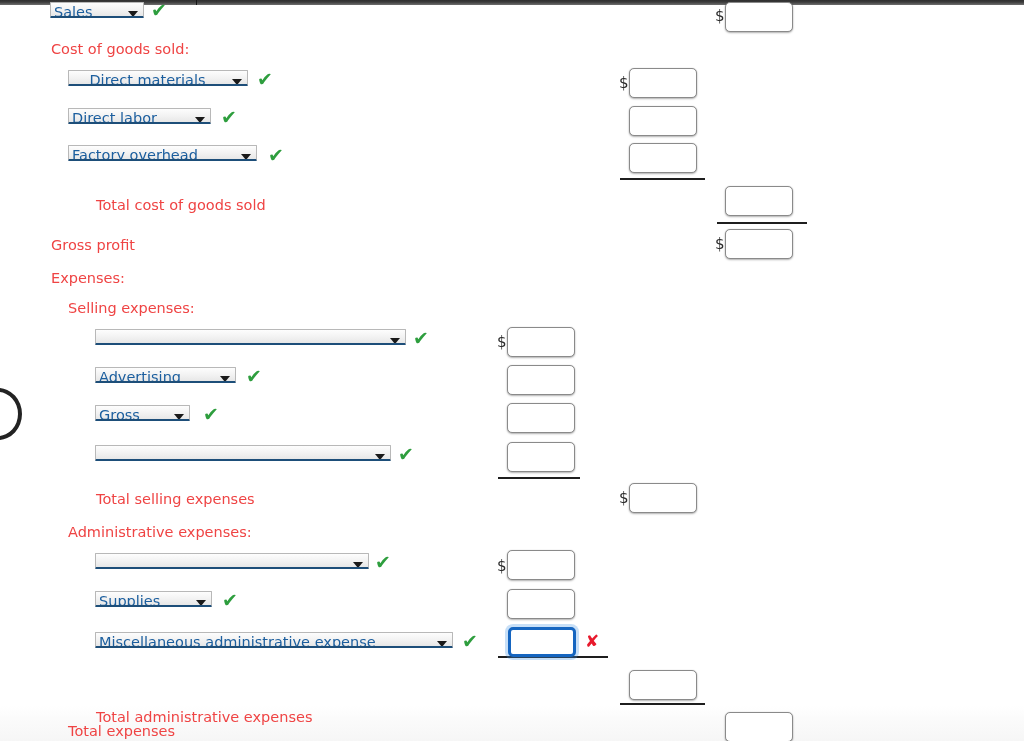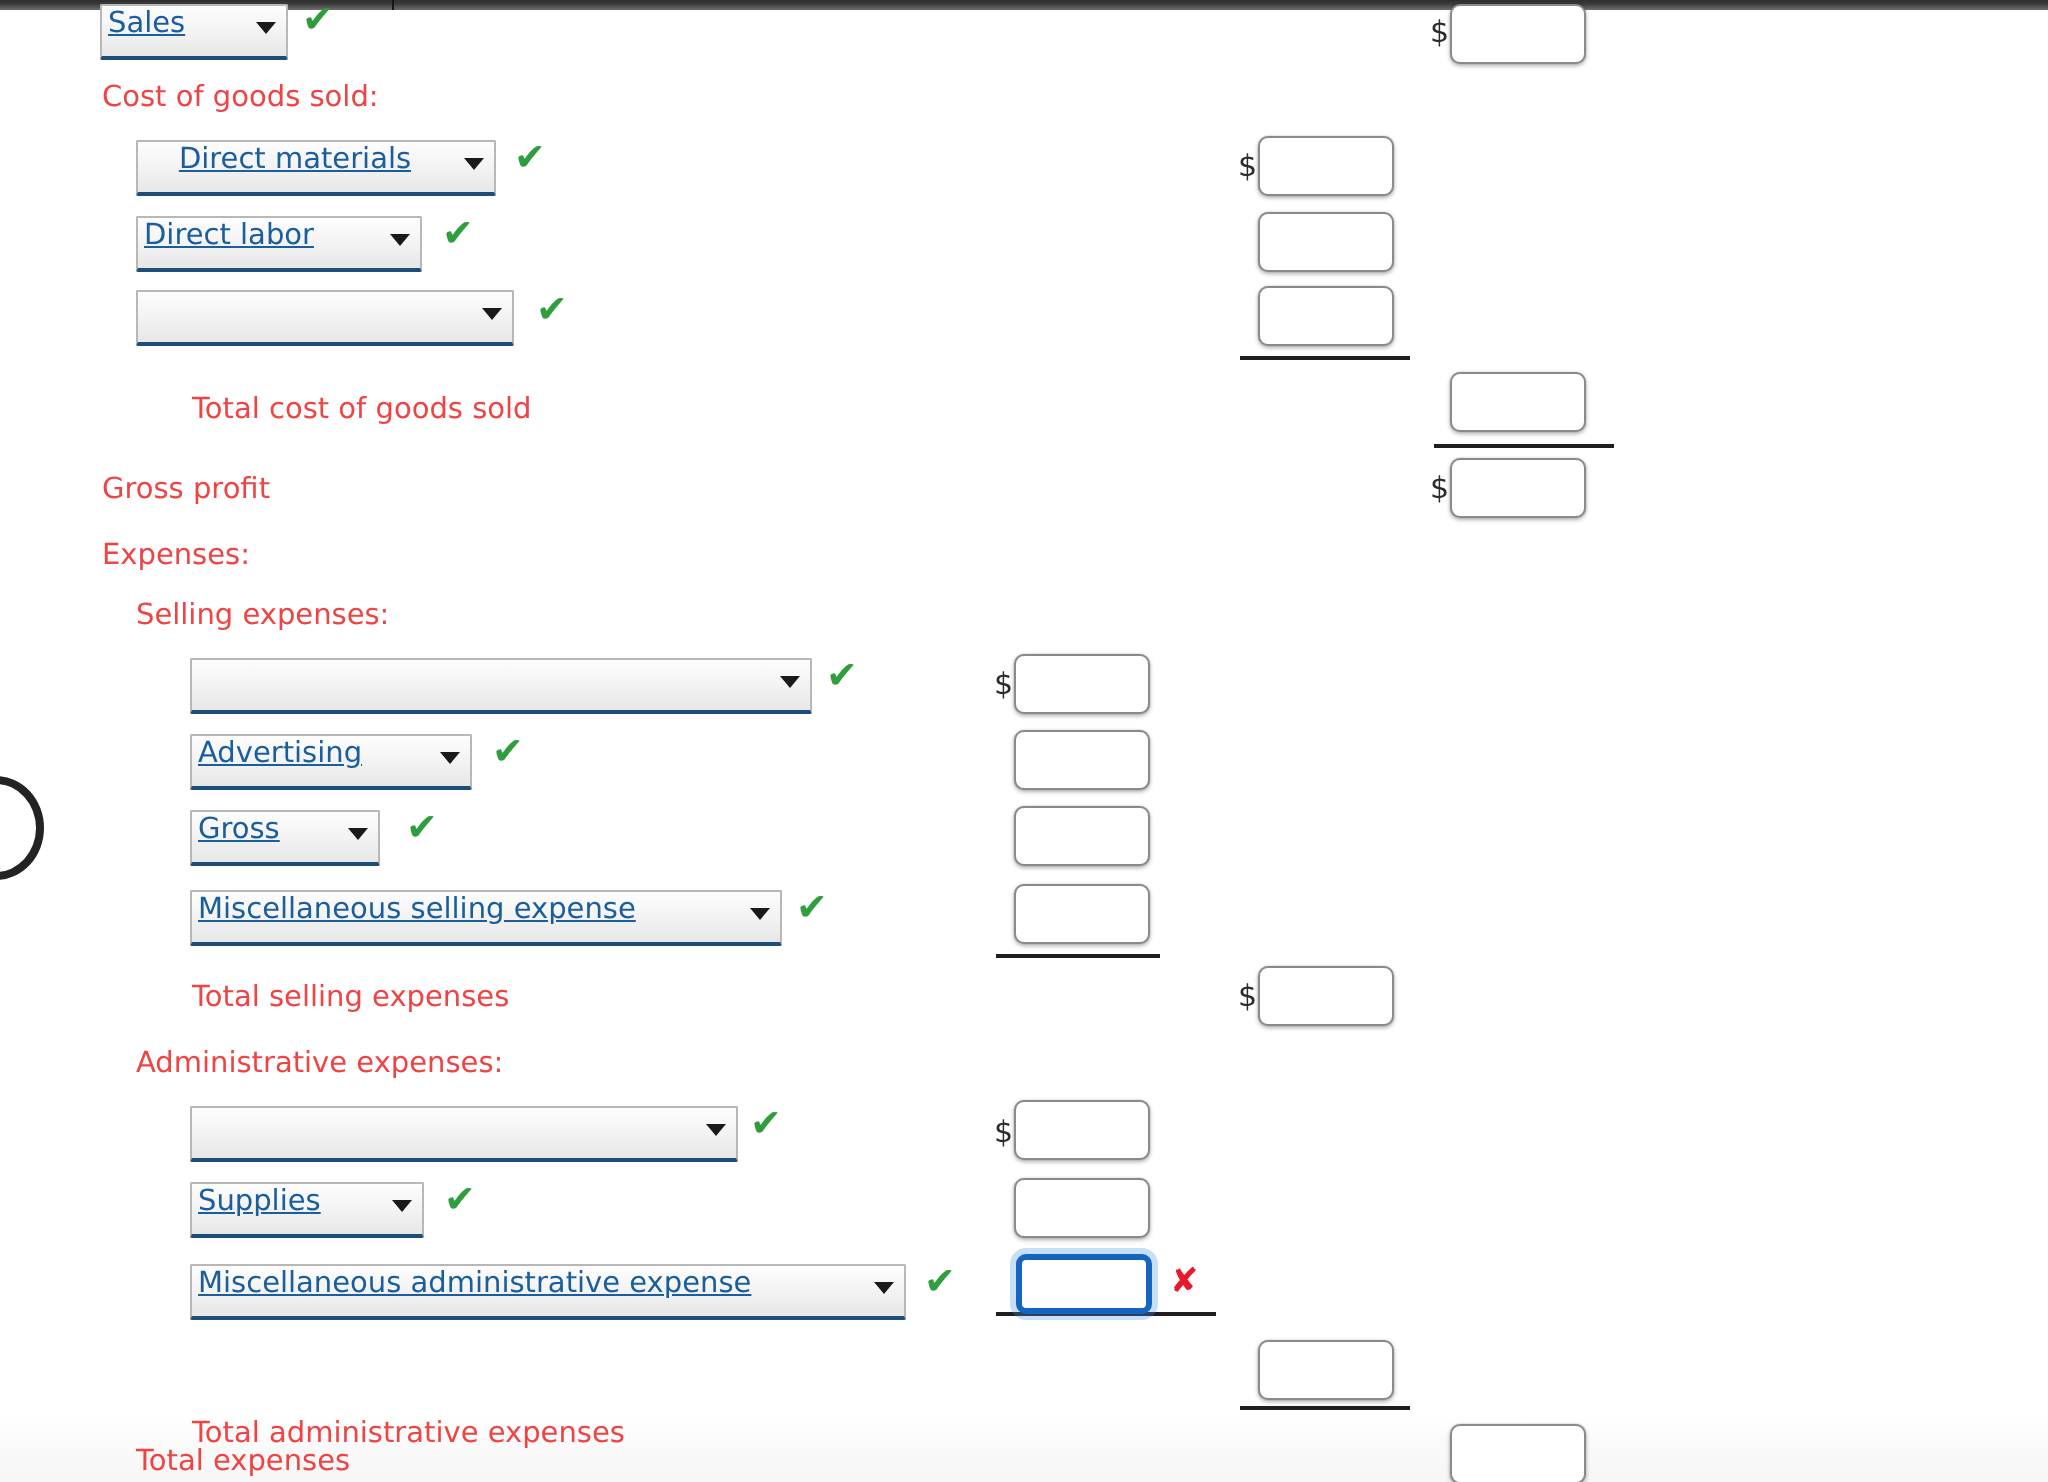--- a/index.html
+++ b/index.html
@@ -47,21 +47,21 @@
   .lbl {
     position: absolute;
     white-space: nowrap;
     line-height: 1;
     color: #ef4444;
   }
 
   
   .sel {
     position: absolute;
-    height: 28px;
+    height: 16px;
     border: 1px solid #b8b8b8;
     border-bottom: 2px solid #1d4e79;
     background: linear-gradient(to bottom, #fdfdfd 0%, #f2f2f2 55%, #e7e7e7 100%);
     border-radius: 1px;
     padding: 0 24px 0 3px;
     font-family: "DejaVu Sans", "Liberation Sans", sans-serif;
     font-size: 14.5px;
     color: #1b5e9e;
     line-height: 19px;
     cursor: pointer;
@@ -158,20 +158,21 @@
     <div class="mark ok" style="left: 257px; top: 70px;">✔</div>
     <div class="dollar" style="left: 619px; top: 76px;">$</div>
     <input class="amt" type="text" value="" style="left: 629px; top: 68px;">
     <div class="sel" style="left: 68px; top: 108px; width: 143px;">
       <span class="sel-text">Direct labor</span>
       <span class="arrow"></span>
     </div>
     <div class="mark ok" style="left: 221px; top: 108px;">✔</div>
     <input class="amt" type="text" value="" style="left: 629px; top: 106px;">
     <div class="sel" style="left: 68px; top: 145px; width: 189px;">
+      <span class="sel-text">Factory overhead</span>
       <span class="arrow"></span>
     </div>
     <div class="mark ok" style="left: 268px; top: 146px;">✔</div>
     <input class="amt" type="text" value="" style="left: 629px; top: 143px;">
     <div class="lbl" style="left: 96px; top: 198px;">Total cost of goods sold</div>
     <div class="rule" style="left: 620px; top: 178px; width: 85px;"></div>
     <input class="amt" type="text" value="" style="left: 725px; top: 186px;">
     <div class="lbl" style="left: 51px; top: 238px;">Gross profit</div>
     <div class="rule" style="left: 717px; top: 222px; width: 90px;"></div>
     <div class="dollar" style="left: 715px; top: 237px;">$</div>
@@ -190,21 +191,20 @@
     </div>
     <div class="mark ok" style="left: 246px; top: 367px;">✔</div>
     <input class="amt" type="text" value="" style="left: 507px; top: 365px;">
     <div class="sel" style="left: 95px; top: 405px; width: 95px;">
       <span class="sel-text">Gross</span>
       <span class="arrow"></span>
     </div>
     <div class="mark ok" style="left: 203px; top: 405px;">✔</div>
     <input class="amt" type="text" value="" style="left: 507px; top: 403px;">
     <div class="sel" style="left: 95px; top: 445px; width: 296px;">
-      <span class="sel-text">Miscellaneous selling expense</span>
       <span class="arrow"></span>
     </div>
     <div class="mark ok" style="left: 398px; top: 445px;">✔</div>
     <input class="amt" type="text" value="" style="left: 507px; top: 442px;">
     <div class="lbl" style="left: 96px; top: 492px;">Total selling expenses</div>
     <div class="rule" style="left: 498px; top: 477px; width: 82px;"></div>
     <div class="dollar" style="left: 619px; top: 491px;">$</div>
     <input class="amt" type="text" value="" style="left: 629px; top: 483px;">
     <div class="lbl" style="left: 68px; top: 525px;">Administrative expenses:</div>
     <div class="sel" style="left: 95px; top: 553px; width: 274px;">

